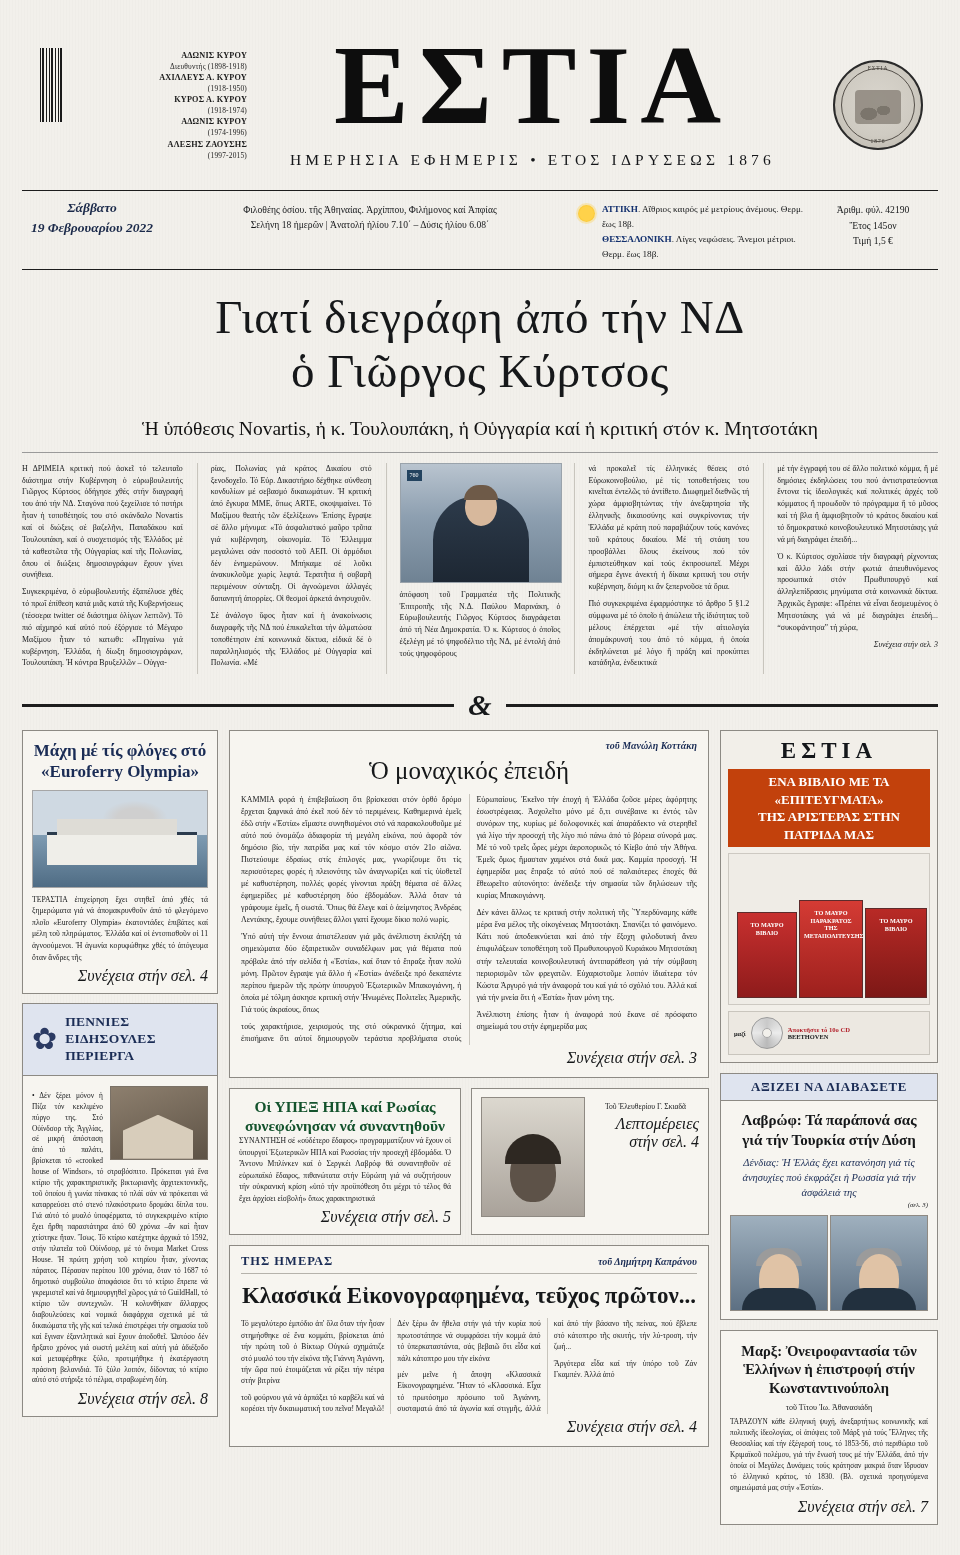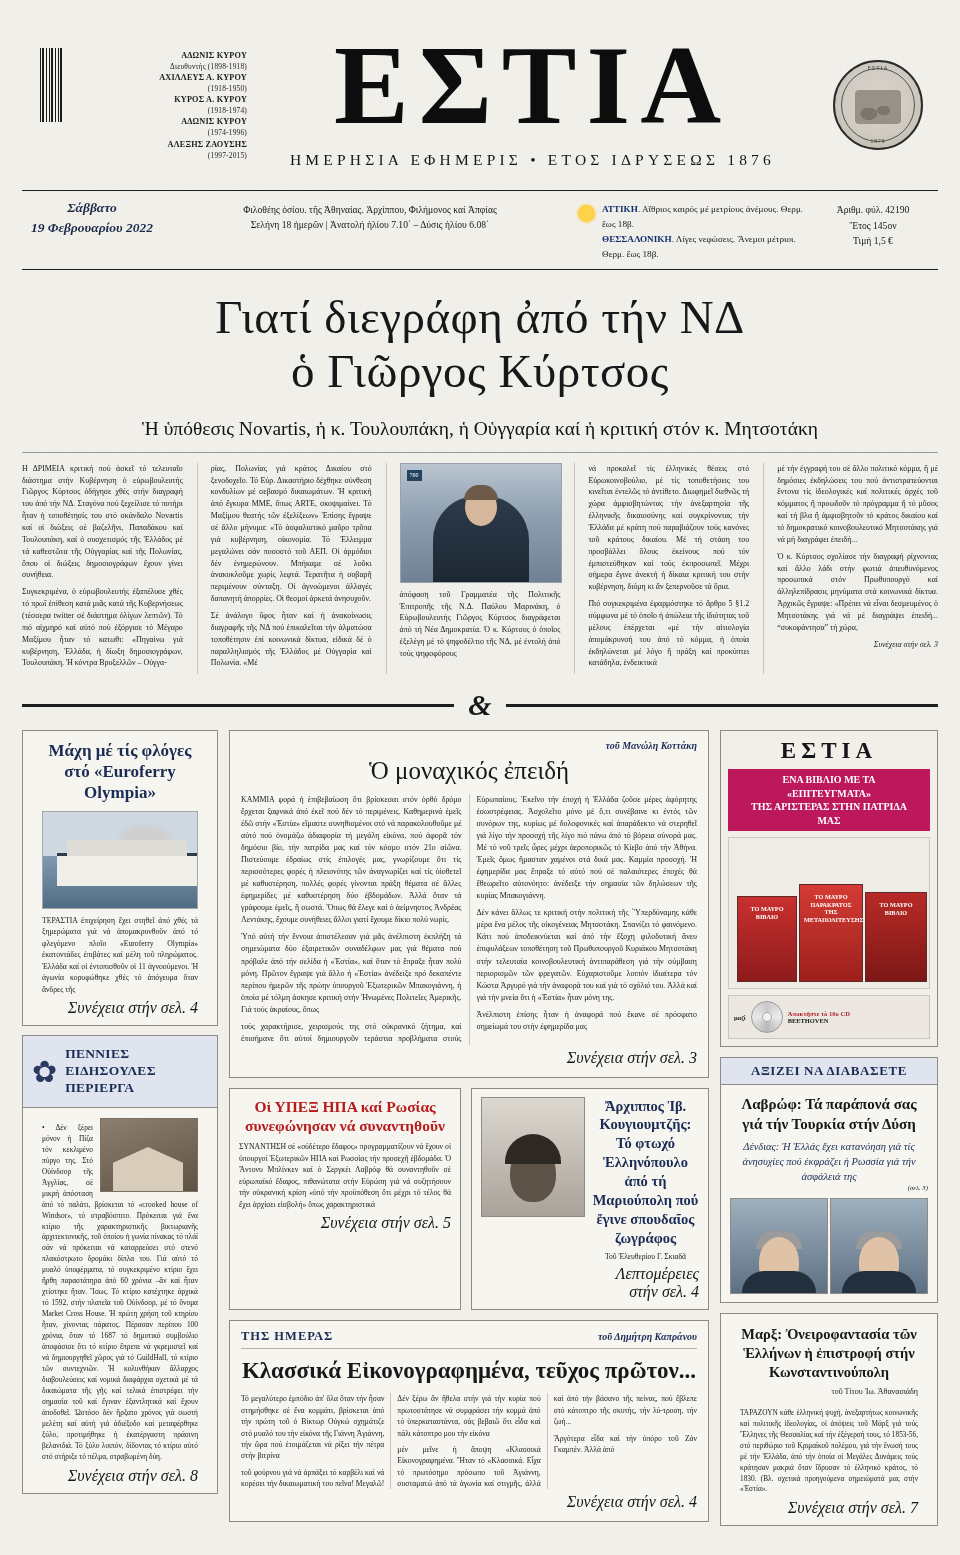--- a/index.html
+++ b/index.html
@@ -175,21 +175,21 @@
     display:flex;align-items:center;justify-content:center;gap:14px;margin:8px 0 10px 0;
   }
   .amp-line{flex:1;height:3px;background:#1d1d1d;}
   .amp{font-size:30px;font-style:italic;font-weight:bold;line-height:1;}
   
   .grid{display:flex;gap:11px;}
   .col-left{width:196px;}
   .col-mid{flex:1;}
   .col-right{width:218px;}
   .box{border:1px solid #8d8a84;background:#f7f5f0;box-sizing:border-box;}
-  .box-pad{padding:8px 19px;}
+  .box-pad{padding:8px 9px;}
   .hl-head{
     text-align:center;font-weight:bold;font-size:17px;line-height:1.22;color:#1a2c55;margin:2px 0 7px 0;
   }
   .ferry-img{
     height:96px;margin:6px 0;position:relative;overflow:hidden;
     background:linear-gradient(180deg,#cfd9e2 0 46%, #7e9bb2 46%, #4f6c84 100%);
     border:1px solid #a6a6a6;
   }
   .ferry{
     position:absolute;left:14px;bottom:22px;width:150px;height:30px;background:#efeee9;
@@ -225,21 +225,21 @@
     text-align:center;font-size:25px;margin:6px 0 9px 0;font-weight:normal;
   }
   .two-col{
     column-count:2;column-gap:15px;column-rule:1px solid #c8c5bd;
     font-size:7.9px;line-height:1.52;text-align:justify;
   }
   .two-col p{margin:0 0 5px 0;}
   .mini-grid{display:flex;gap:10px;margin-top:10px;}
   .mini-box{border:1px solid #8d8a84;background:#f7f5f0;padding:8px 9px;box-sizing:border-box;}
   .mini-head{
-    text-align:center;font-weight:bold;font-size:15.5px;line-height:1.24;color:#b91c1c;margin-bottom:6px;
+    text-align:center;font-weight:bold;font-size:15.5px;line-height:1.24;color:#14532d;
   }
   .portrait{
     width:100%;height:118px;background:linear-gradient(180deg,#dcd8cf,#a9a29a);
     border:1px solid #8f8a83;position:relative;overflow:hidden;
   }
   .portrait .p-head{
     position:absolute;left:50%;bottom:14px;transform:translateX(-50%);
     width:46px;height:58px;border-radius:50% 50% 45% 45%;background:#5d5248;
   }
   .portrait .p-hair{
@@ -258,21 +258,21 @@
     column-count:3;column-gap:13px;column-rule:1px solid #c8c5bd;
     font-size:7.6px;line-height:1.5;text-align:justify;
   }
   .three-col p{margin:0 0 5px 0;}
   
   .ad{
     border:1px solid #8d8a84;background:#f2efe9;padding:7px;text-align:center;
   }
   .ad-logo{font-weight:bold;font-size:23px;letter-spacing:5px;color:#14161a;}
   .ad-band{
-    background:#be185d;color:#fff;font-size:10px;font-weight:bold;line-height:1.35;padding:4px 13px;margin-top:5px;
+    background:#c2410c;color:#fff;font-size:13px;font-weight:bold;line-height:1.35;padding:4px 13px;margin-top:5px;
   }
   .ad-books{
     height:150px;margin-top:6px;position:relative;background:#efece6;border:1px solid #cdc9c2;overflow:hidden;
   }
   .bk{position:absolute;bottom:6px;border:1px solid #5d2b2b;}
   .bk1{left:8px;width:58px;height:84px;background:linear-gradient(180deg,#c8302f,#8e1b1b);}
   .bk2{left:70px;width:62px;height:96px;background:linear-gradient(180deg,#d43b34,#9d201d);}
   .bk3{left:136px;width:60px;height:88px;background:linear-gradient(180deg,#b82a26,#7d1816);}
   .bk-title{position:absolute;top:8px;left:4px;right:4px;color:#fff;font-size:6.2px;font-weight:bold;line-height:1.2;text-align:center;}
   .ad-strip{
@@ -295,21 +295,21 @@
     height:96px;margin:7px 0 0 0;display:flex;gap:2px;
   }
   .duo .ph{flex:1;position:relative;overflow:hidden;background:linear-gradient(180deg,#9fb0be,#5d7083);border:1px solid #8f8a83;}
   .duo .ph .hd{position:absolute;left:50%;bottom:6px;transform:translateX(-50%);width:40px;height:50px;border-radius:50% 50% 42% 42%;background:#e0c3a6;}
   .duo .ph .hr{position:absolute;left:50%;bottom:44px;transform:translateX(-50%);width:46px;height:18px;border-radius:23px 23px 0 0;background:#9b9b9b;}
   .duo .ph .sh{position:absolute;left:50%;bottom:0;transform:translateX(-50%);width:74px;height:22px;background:#22303e;border-radius:30px 30px 0 0;}
   .pagref{font-size:6.8px;font-style:italic;text-align:right;}
   .panel2-head{
     text-align:center;font-weight:bold;font-size:14.5px;line-height:1.3;color:#16181a;margin:3px 0 5px 0;
   }
-  .center-credit{text-align:right;font-size:8px;margin-bottom:12px;}
+  .center-credit{text-align:center;font-size:8px;margin-bottom:5px;}
   .foot-note{font-size:7.3px;line-height:1.5;text-align:justify;}
 </style>
 </head>
 <body>
 
 <div class="page">
 
   <div class="masthead">
     <div class="barcode-col">
       <div class="barcode"></div>
@@ -463,21 +463,20 @@
           <span class="cont">Συνέχεια στήν σελ. 5</span>
         </div>
         <div class="mini-box" style="flex:1;display:flex;gap:9px;">
           <div style="width:102px;">
             <div class="portrait">
               <div class="p-head"></div>
               <div class="p-hair"></div>
             </div>
           </div>
           <div style="flex:1;">
-            <div class="mini-head-right">Ἄρχιππος Ἰβ. Κουγιουμτζῆς: Τό φτωχό Ἑλληνόπουλο ἀπό τή Μαριούπολη πού ἔγινε σπουδαῖος ζωγράφος</div>
             <div class="credit">Τοῦ Ἐλευθερίου Γ. Σκιαδᾶ</div>
             <span class="cont">Λεπτομέρειες στήν σελ. 4</span>
           </div>
         </div>
       </div>
 
       <div class="day-box">
         <div class="day-top">
           <div class="day-label">ΤΗΣ ΗΜΕΡΑΣ</div>
           <div class="byline">τοῦ Δημήτρη Καπράνου</div>

